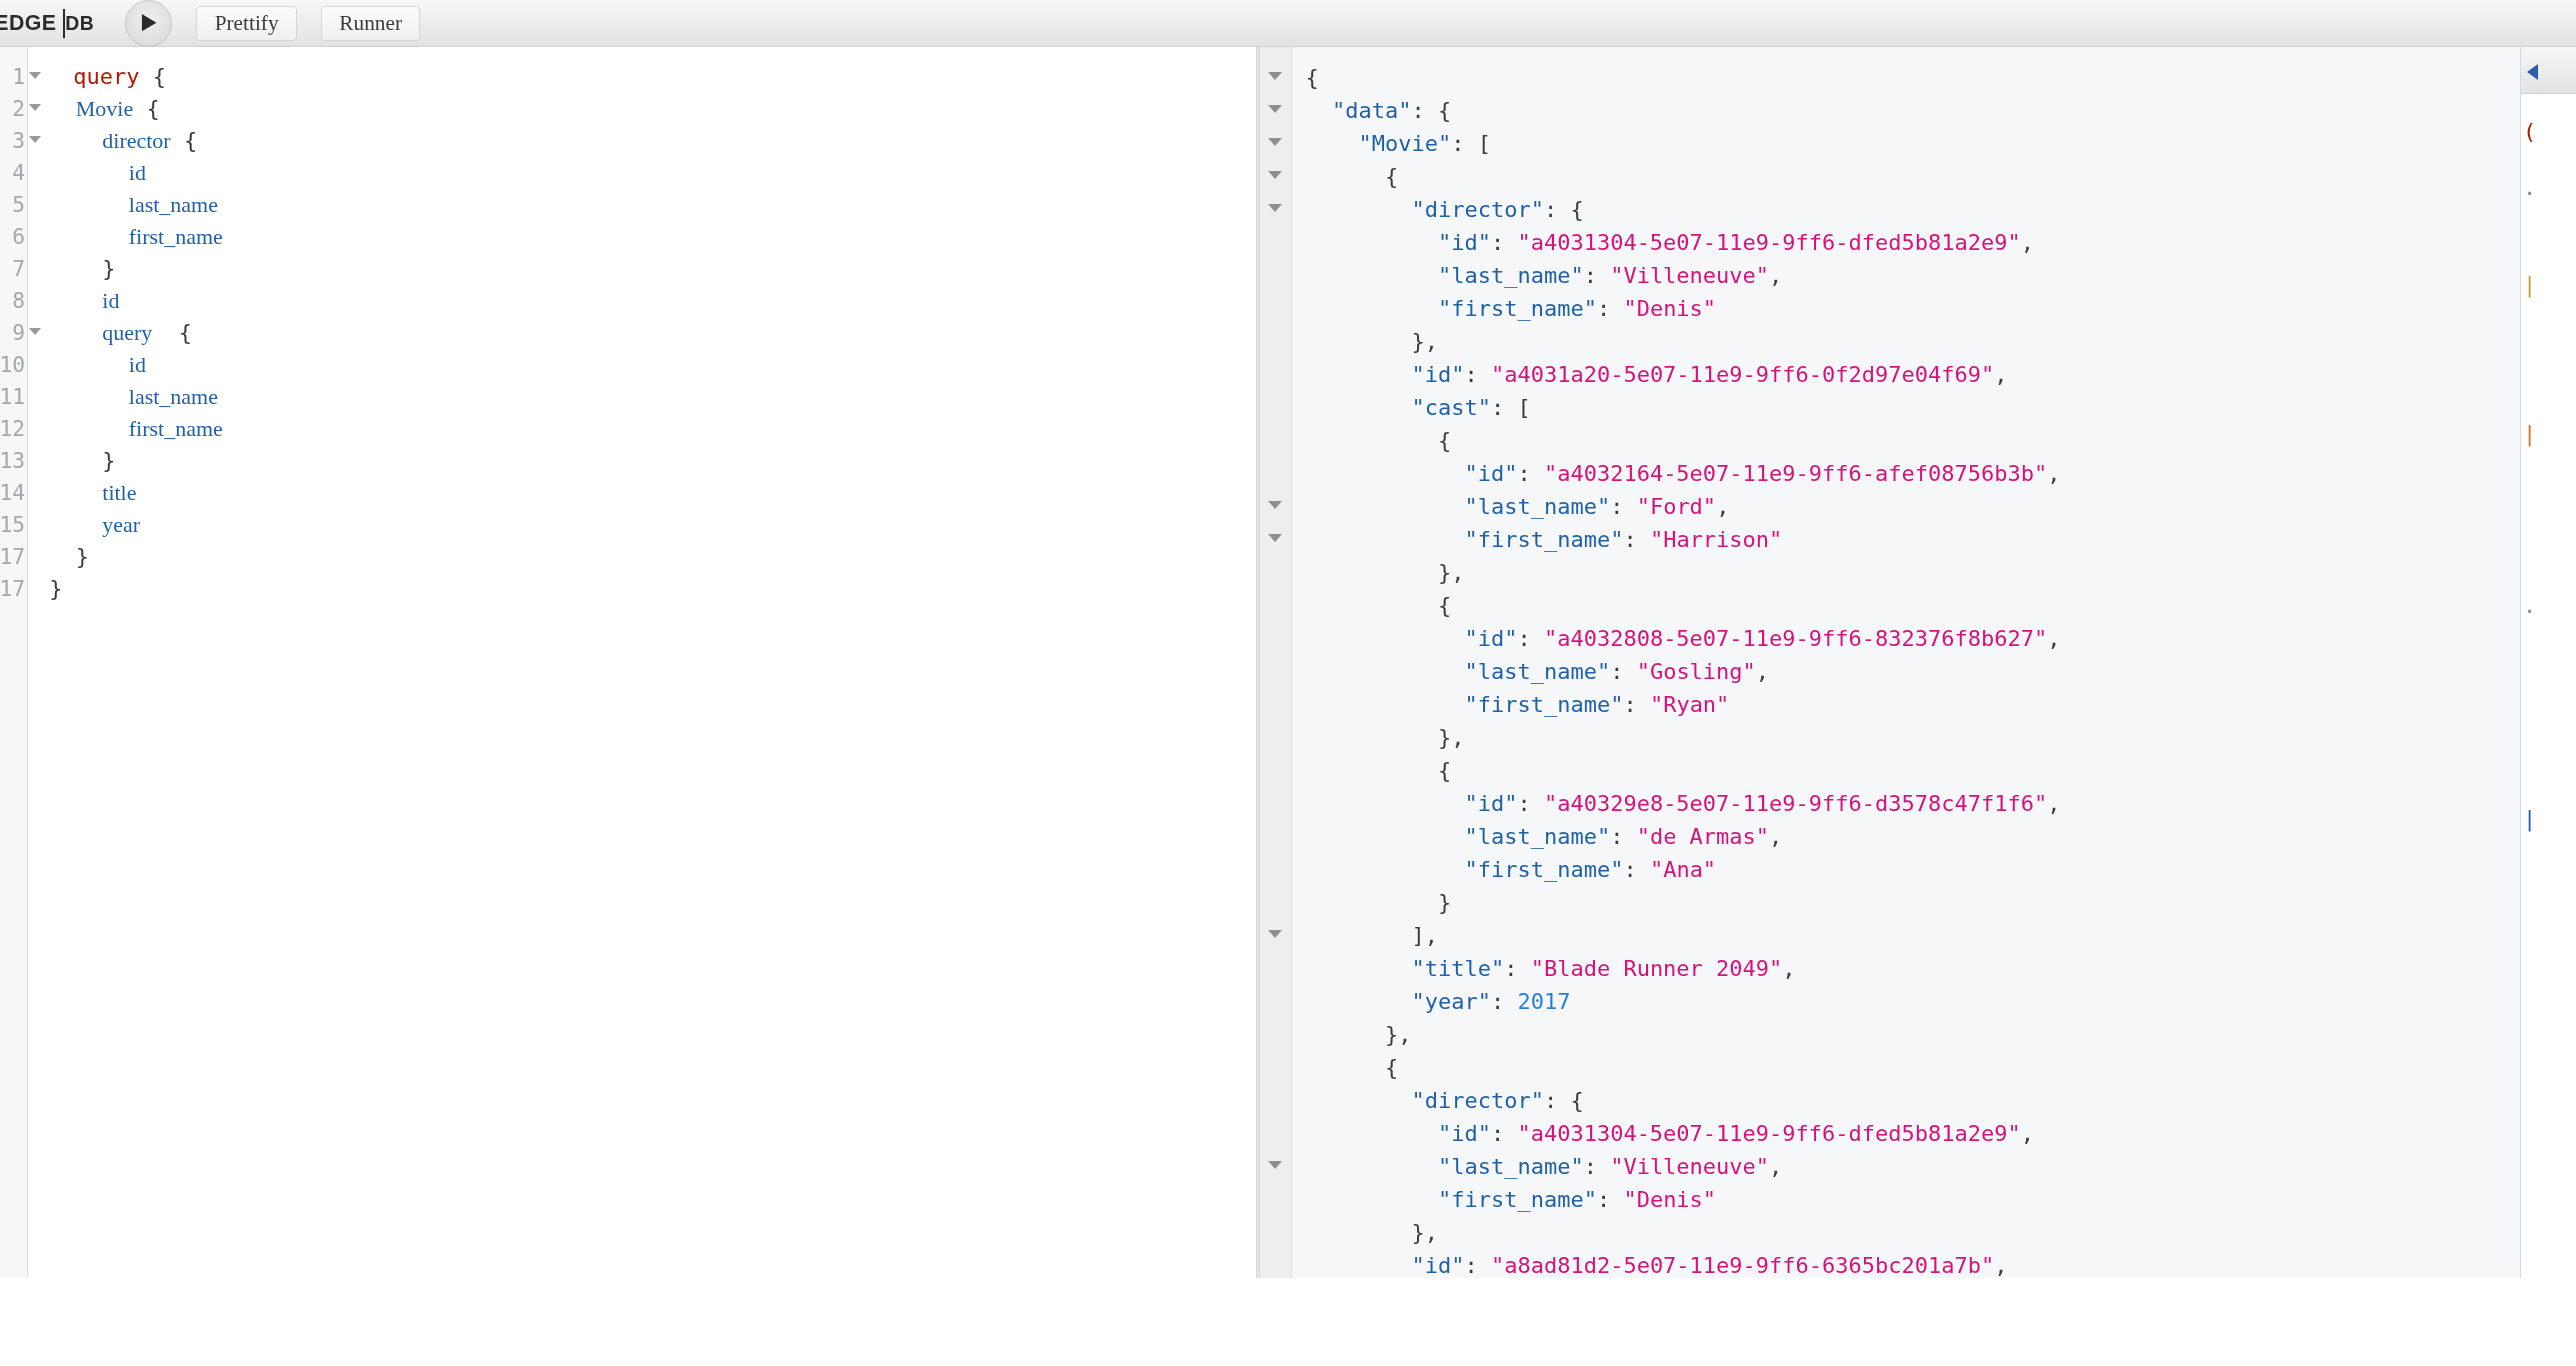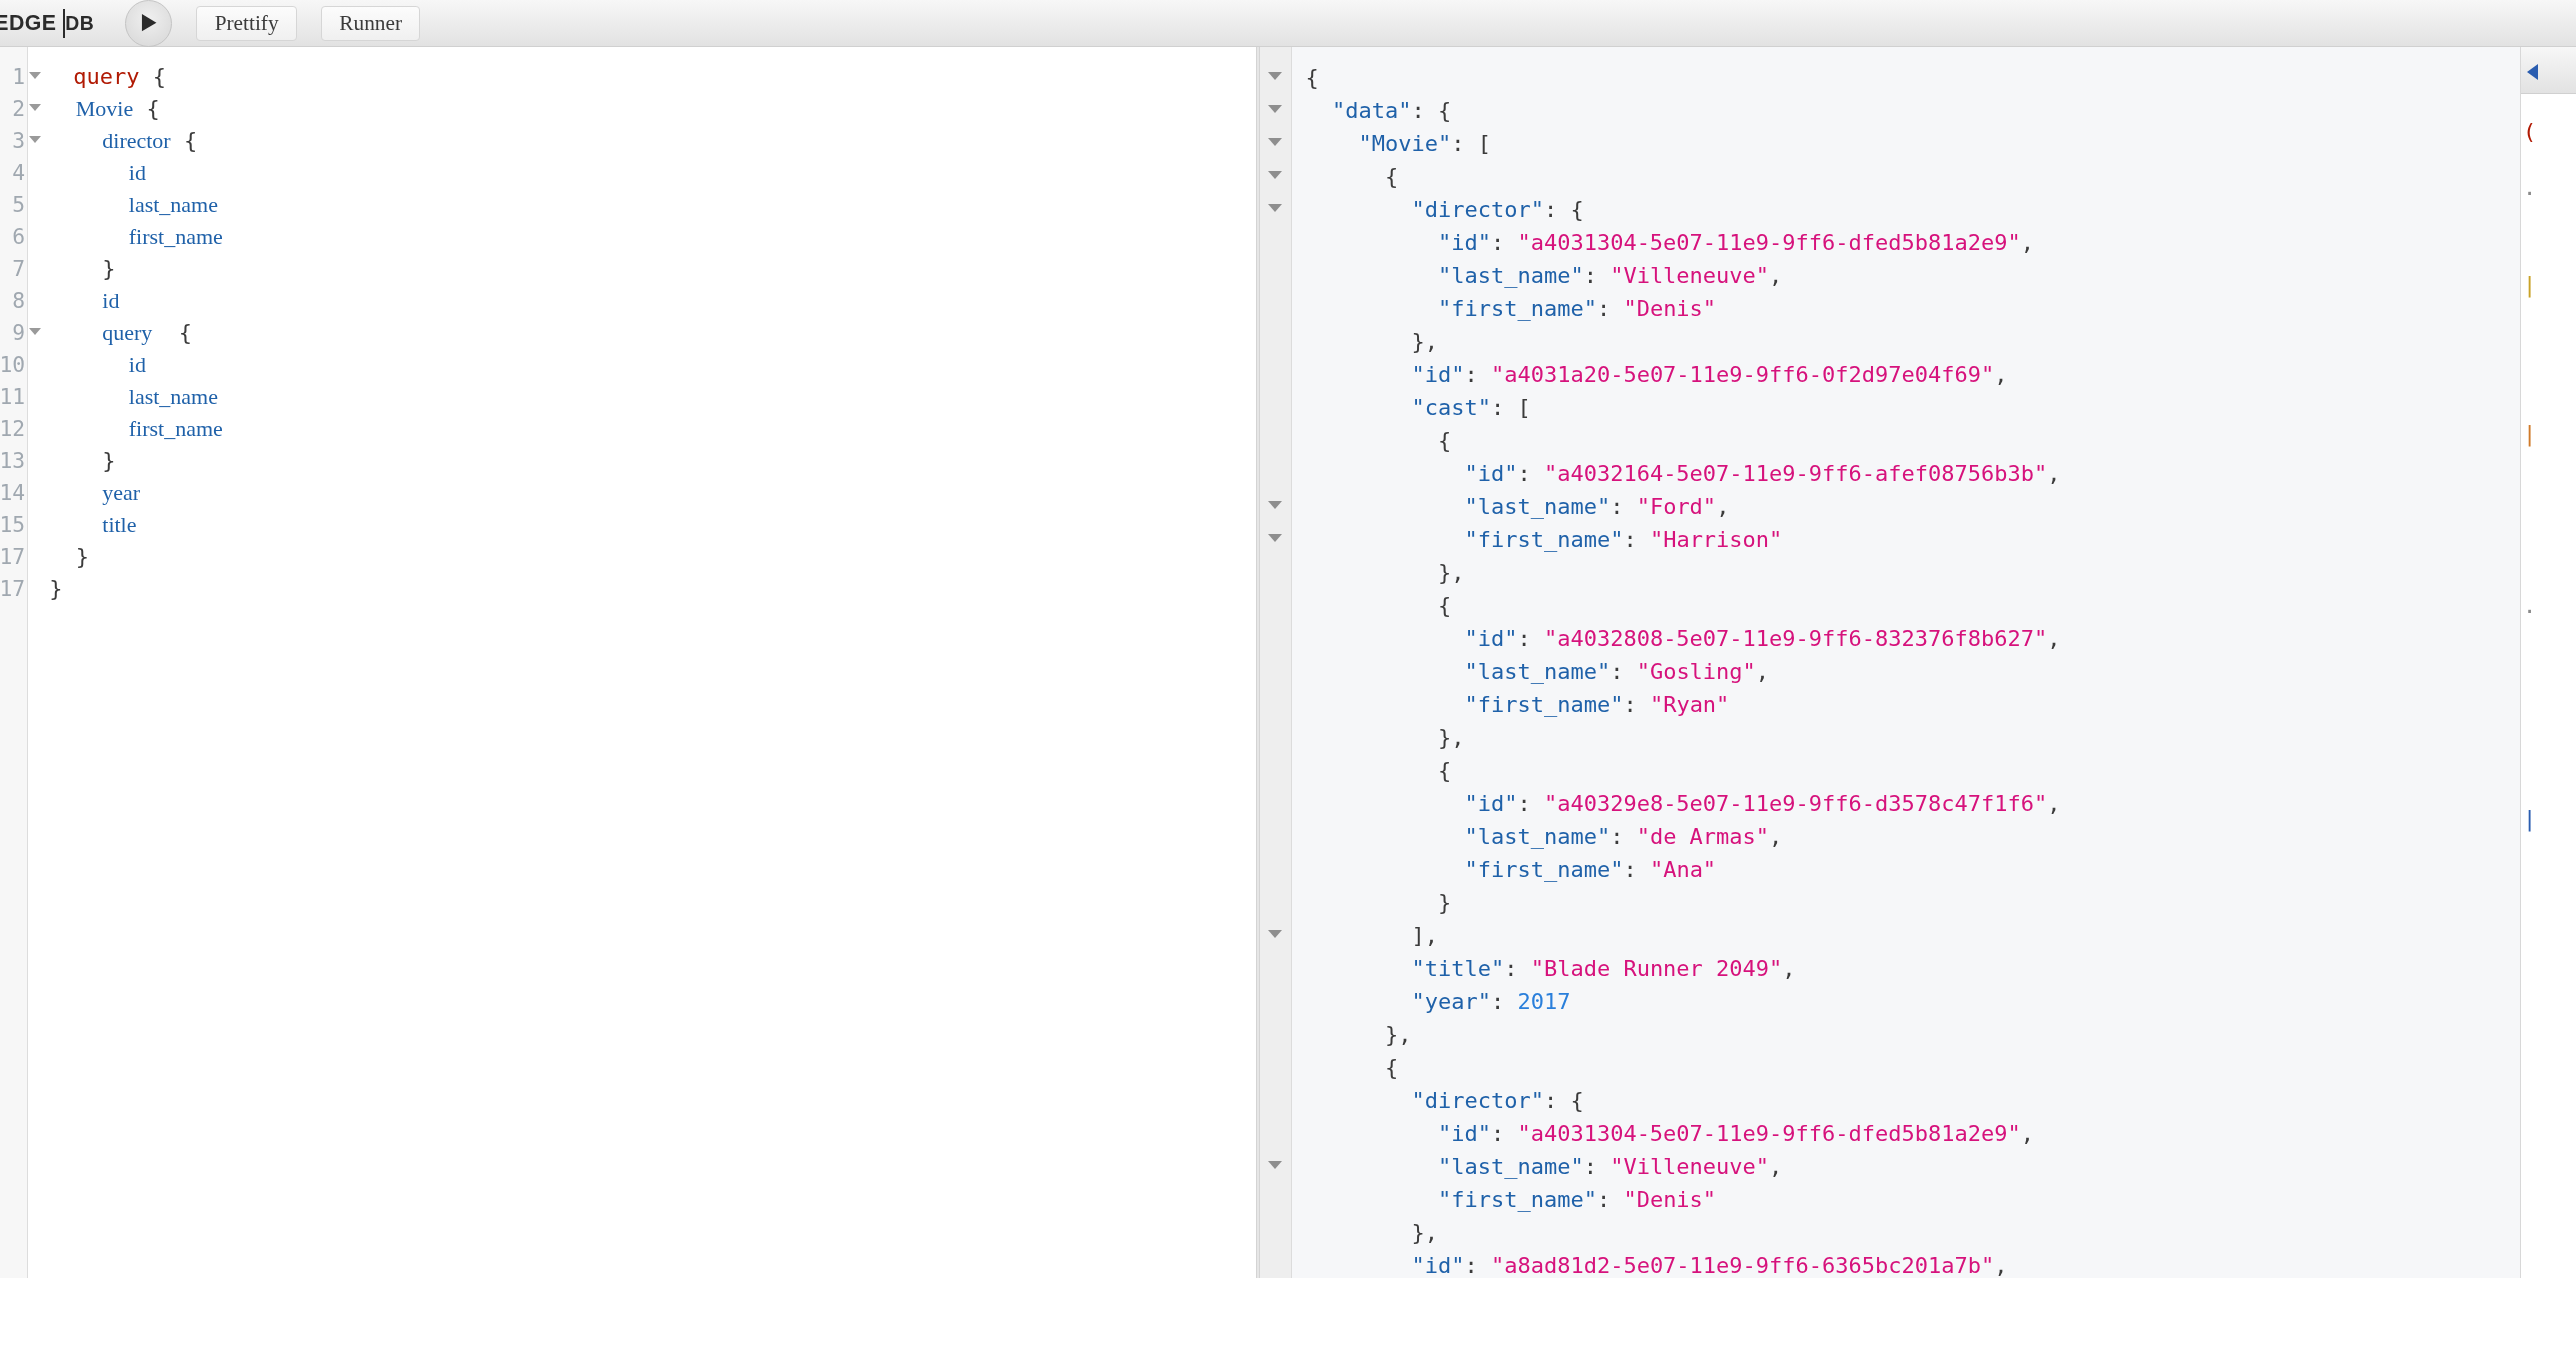--- a/index.html
+++ b/index.html
@@ -334,22 +334,22 @@
           <div class="code-line"><span>&nbsp;&nbsp;&nbsp;&nbsp;&nbsp;&nbsp;</span><span class="k-field">id</span></div>
           <div class="code-line"><span>&nbsp;&nbsp;&nbsp;&nbsp;&nbsp;&nbsp;</span><span class="k-field">last_name</span></div>
           <div class="code-line"><span>&nbsp;&nbsp;&nbsp;&nbsp;&nbsp;&nbsp;</span><span class="k-field">first_name</span></div>
           <div class="code-line"><span>&nbsp;&nbsp;&nbsp;&nbsp;</span><span class="k-punct">}</span></div>
           <div class="code-line"><span>&nbsp;&nbsp;&nbsp;&nbsp;</span><span class="k-field">id</span></div>
           <div class="code-line"><span>&nbsp;&nbsp;&nbsp;&nbsp;</span><span class="k-field">query</span><span class="k-punct">  {</span></div>
           <div class="code-line"><span>&nbsp;&nbsp;&nbsp;&nbsp;&nbsp;&nbsp;</span><span class="k-field">id</span></div>
           <div class="code-line"><span>&nbsp;&nbsp;&nbsp;&nbsp;&nbsp;&nbsp;</span><span class="k-field">last_name</span></div>
           <div class="code-line"><span>&nbsp;&nbsp;&nbsp;&nbsp;&nbsp;&nbsp;</span><span class="k-field">first_name</span></div>
           <div class="code-line"><span>&nbsp;&nbsp;&nbsp;&nbsp;</span><span class="k-punct">}</span></div>
+          <div class="code-line"><span>&nbsp;&nbsp;&nbsp;&nbsp;</span><span class="k-field">title</span></div>
           <div class="code-line"><span>&nbsp;&nbsp;&nbsp;&nbsp;</span><span class="k-field">year</span></div>
-          <div class="code-line"><span>&nbsp;&nbsp;&nbsp;&nbsp;</span><span class="k-field">title</span></div>
           <div class="code-line"><span>&nbsp;&nbsp;</span><span class="k-punct">}</span></div>
           <div class="code-line"><span></span><span class="k-punct">}</span></div>
         </div>
     </div>
 
     <div class="splitter"></div>
 
     <div class="result-pane">
       <div class="result-gutter" id="result-gutter">
           <div class="rg-line">

